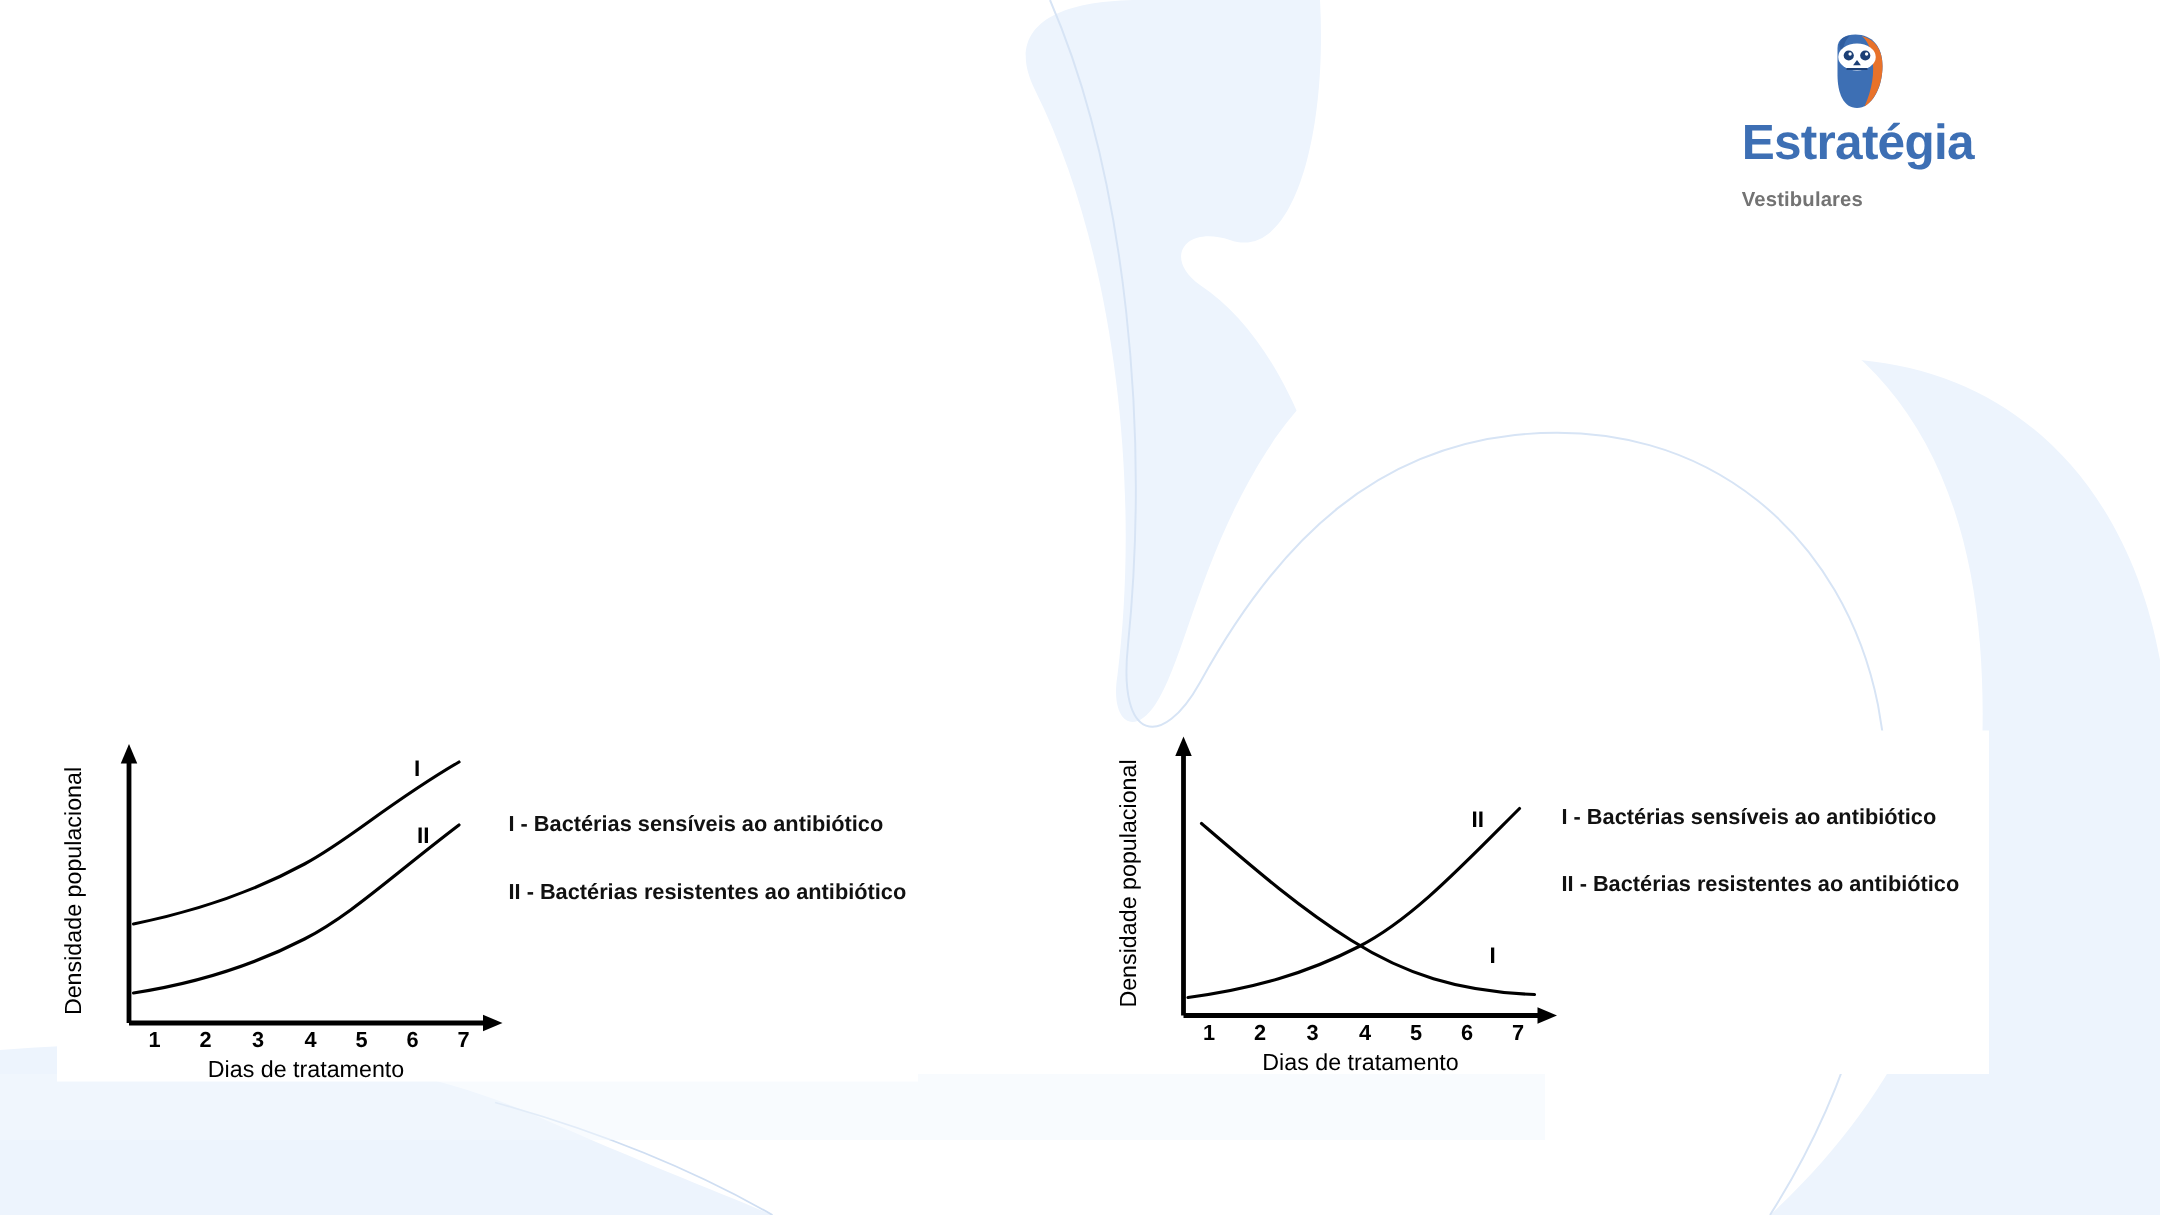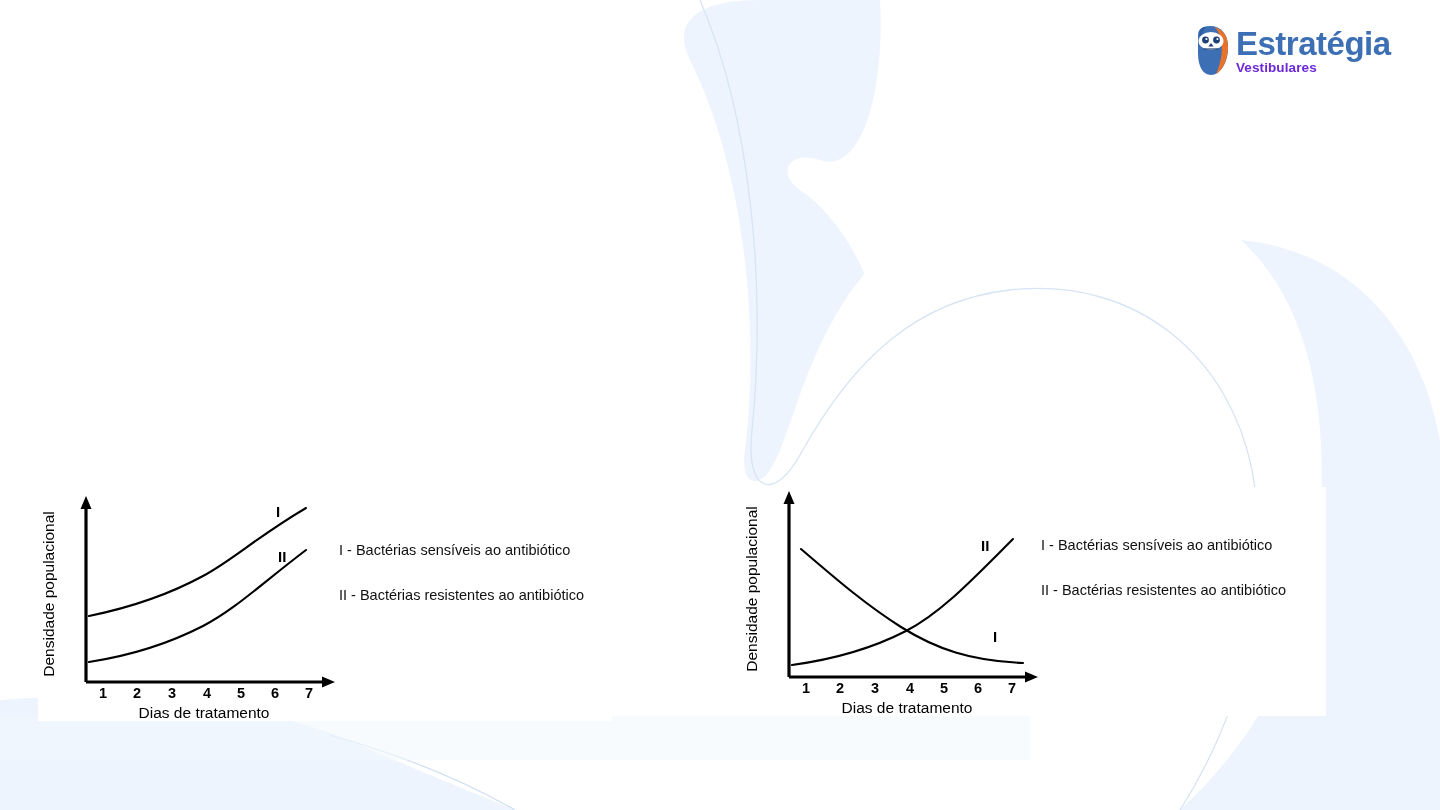--- a/index.html
+++ b/index.html
@@ -29,27 +29,28 @@
     position: absolute;
     left: 0; top: 0;
     width: 1440px;
     height: 810px;
     pointer-events: none;
   }
 
   
   #logo {
     position: absolute;
-    left: 1192px;
+    left: 1136px;
     top: 22px;
     width: 205px;
     height: 58px;
     display: flex;
     align-items: center;
     gap: 4px;
+    flex-direction: column;
   }
   #logo-mark {
     width: 40px;
     height: 52px;
     flex: 0 0 auto;
   }
   #logo-words {
     display: flex;
     flex-direction: column;
     align-items: flex-start;
@@ -57,23 +58,23 @@
   }
   #logo-title {
     font-size: 33px;
     font-weight: bold;
     color: #3d6fb4;
     letter-spacing: -0.5px;
   }
   #logo-sub {
     font-size: 13.5px;
     font-weight: bold;
-    color: #6d28d9;
+    color: #737373;
     letter-spacing: 0.1px;
-    margin-top: 1px;
+    margin-top: 15px;
   }
 
   
   .figure-panel {
     position: absolute;
     background: #ffffff;
   }
   #figure-left {
     left: 38px;
     top: 492px;
@@ -91,20 +92,21 @@
     position: absolute;
     left: 0;
     top: 0;
   }
 
   .legend-block {
     position: absolute;
     font-size: 14.5px;
     color: #111111;
     white-space: nowrap;
+    font-weight: bold;
   }
   #legend-left  { left: 301px; top: 50px; }
   #legend-right { left: 300px; top: 50px; }
   .legend-line { margin-bottom: 29px; }
   .legend-line:last-child { margin-bottom: 14px; }
 </style>
 </head>
 <body>
 
 <div id="slide">

